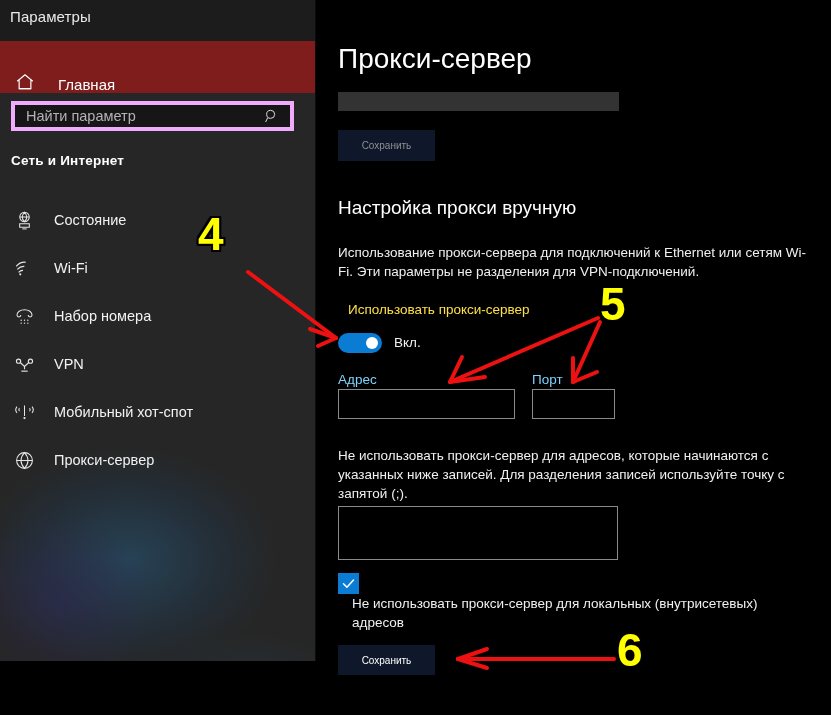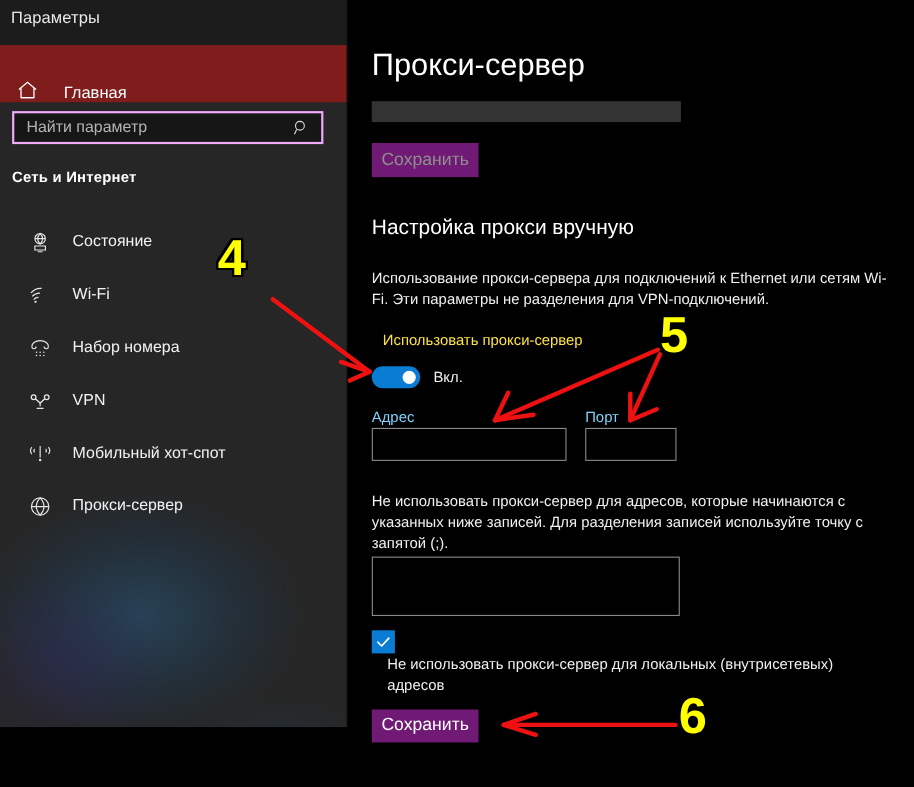--- a/index.html
+++ b/index.html
@@ -50,57 +50,57 @@
   .home-row{
     position:absolute;left:0;top:41px;width:316px;height:52px;
     background:#7f1d1d;
     display:flex;align-items:flex-end;
   }
   .home-icon{width:22px;height:22px;margin-left:14px;color:#fff;display:block;}
   .home-label{margin-left:22px;font-size:15px;color:#fff;}
 
   .searchbox{
     position:absolute;left:11px;top:101px;width:283px;height:30px;
-    border:2px solid #f0abfc;background:#161616;
+    border:4px solid #f0abfc;background:#161616;
     display:flex;align-items:center;box-sizing:border-box;
   }
   .search-input-text{
     margin-left:11px;font-size:14.5px;color:#b3b3b3;flex:1;
     user-select:none;
   }
   .search-icon{width:16px;height:16px;margin-right:10px;color:#dcdcdc;display:block;}
 
   .section-title{
     position:absolute;left:11px;top:153px;
     font-size:13.5px;font-weight:bold;color:#ffffff;letter-spacing:0.2px;
   }
 
   .nav{position:absolute;left:0;top:196px;width:316px;}
   .nav-item{
-    height:48px;display:flex;align-items:center;padding-left:26px;
+    height:48px;display:flex;align-items:center;padding-left:14px;
     box-sizing:border-box;cursor:default;
   }
   .nav-icon{
     width:21px;height:21px;flex:0 0 21px;color:#e6e6e6;display:block;
   }
   .nav-label{margin-left:19px;font-size:14.5px;color:#f2f2f2;white-space:nowrap;}
 
   
   .main{
     position:absolute;left:316px;top:0;width:515px;height:715px;background:#000;
   }
   .page-title{
     position:absolute;left:22px;top:43px;font-size:28px;color:#ffffff;font-weight:normal;
   }
   .top-field{
     position:absolute;left:22px;top:92px;width:281px;height:19px;background:#333333;
   }
   .btn{
-    background:#701a75;border:none;color:#ffffff;
-    font-family:"Liberation Sans", sans-serif;font-size:16px;
+    background:#0f172a;border:none;color:#ffffff;
+    font-family:"Liberation Sans", sans-serif;font-size:10px;
     display:flex;align-items:center;justify-content:center;
     box-sizing:border-box;
   }
   .btn-disabled{color:#8f8f8f;}
   .save-top{position:absolute;left:22px;top:130px;width:97px;height:31px;}
 
   .manual-heading{
     position:absolute;left:22px;top:197px;font-size:19px;color:#ffffff;
   }
   .manual-desc{

